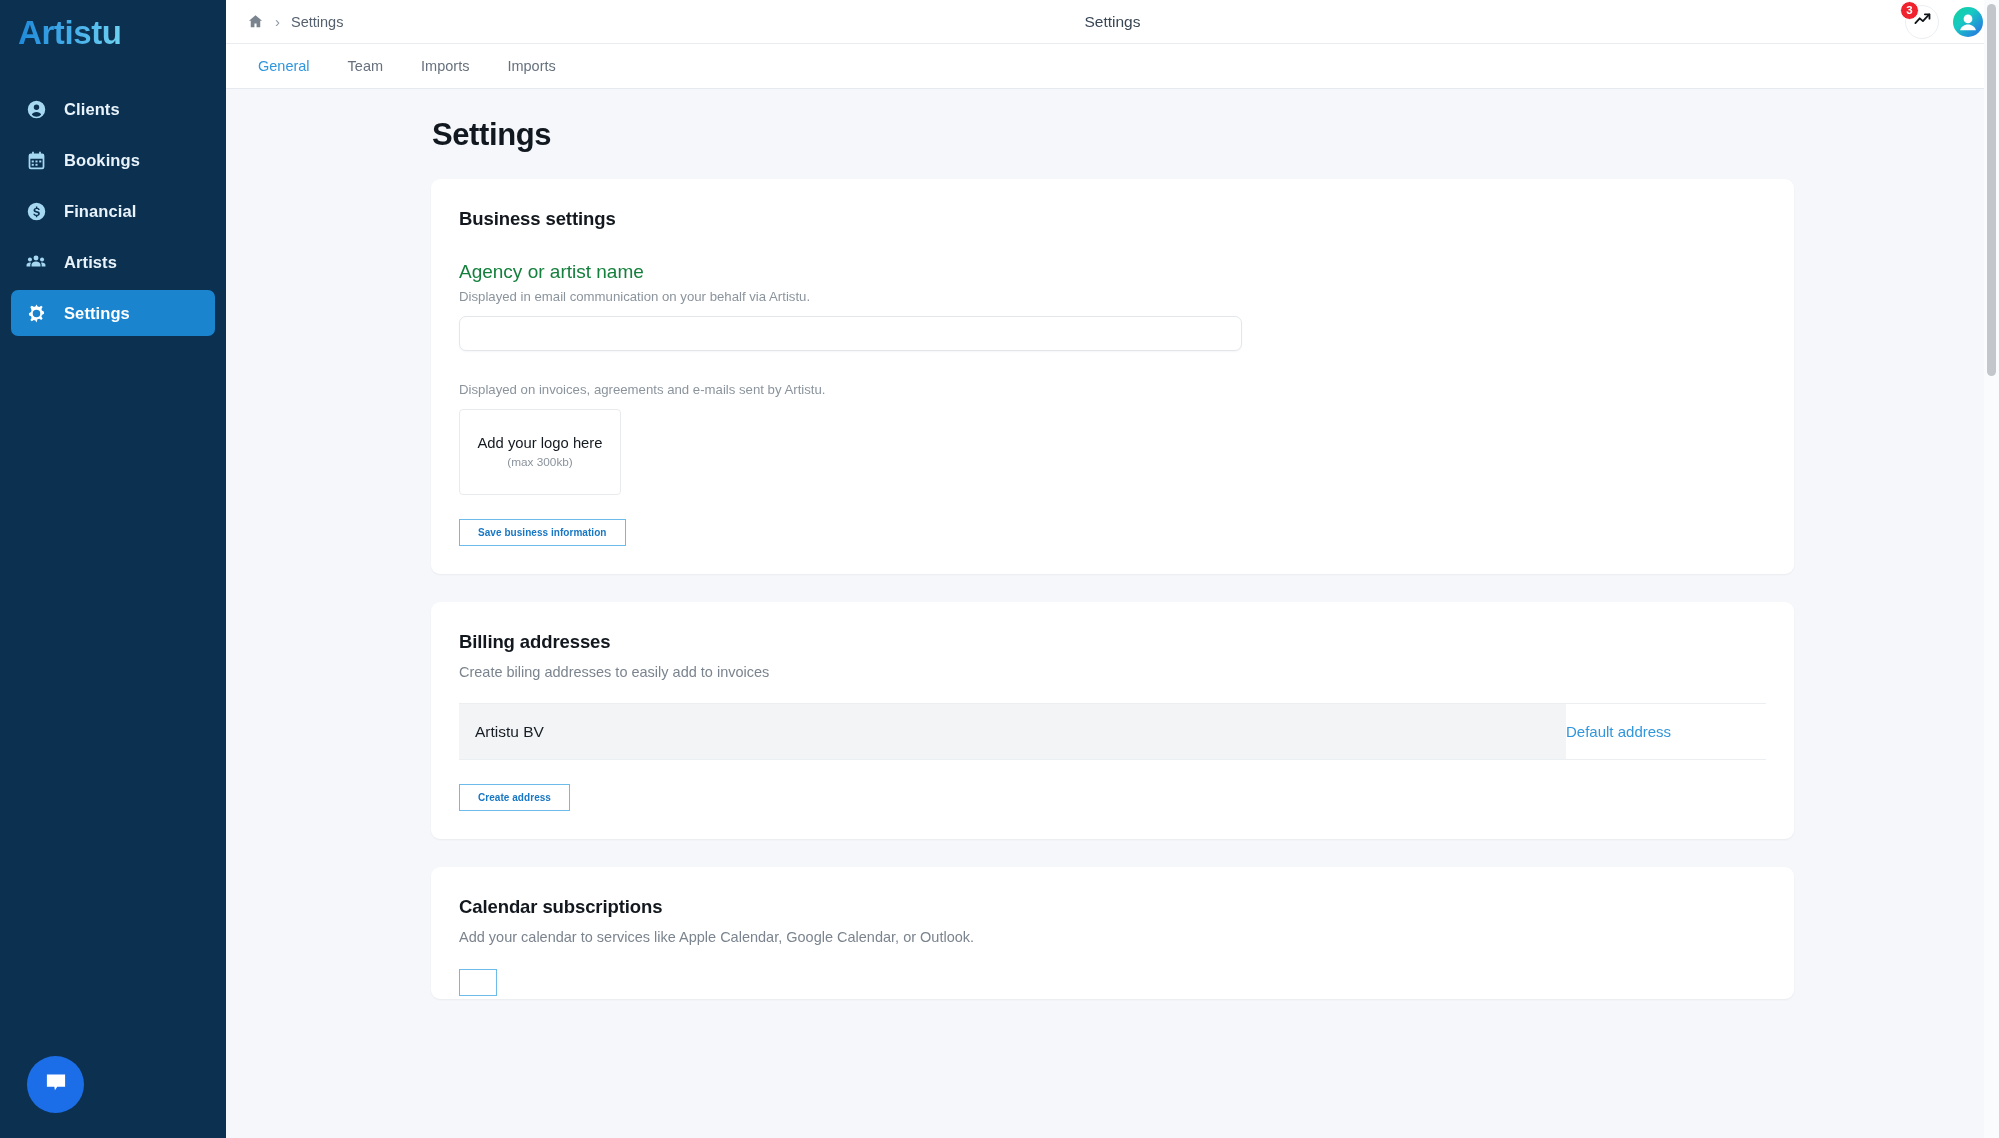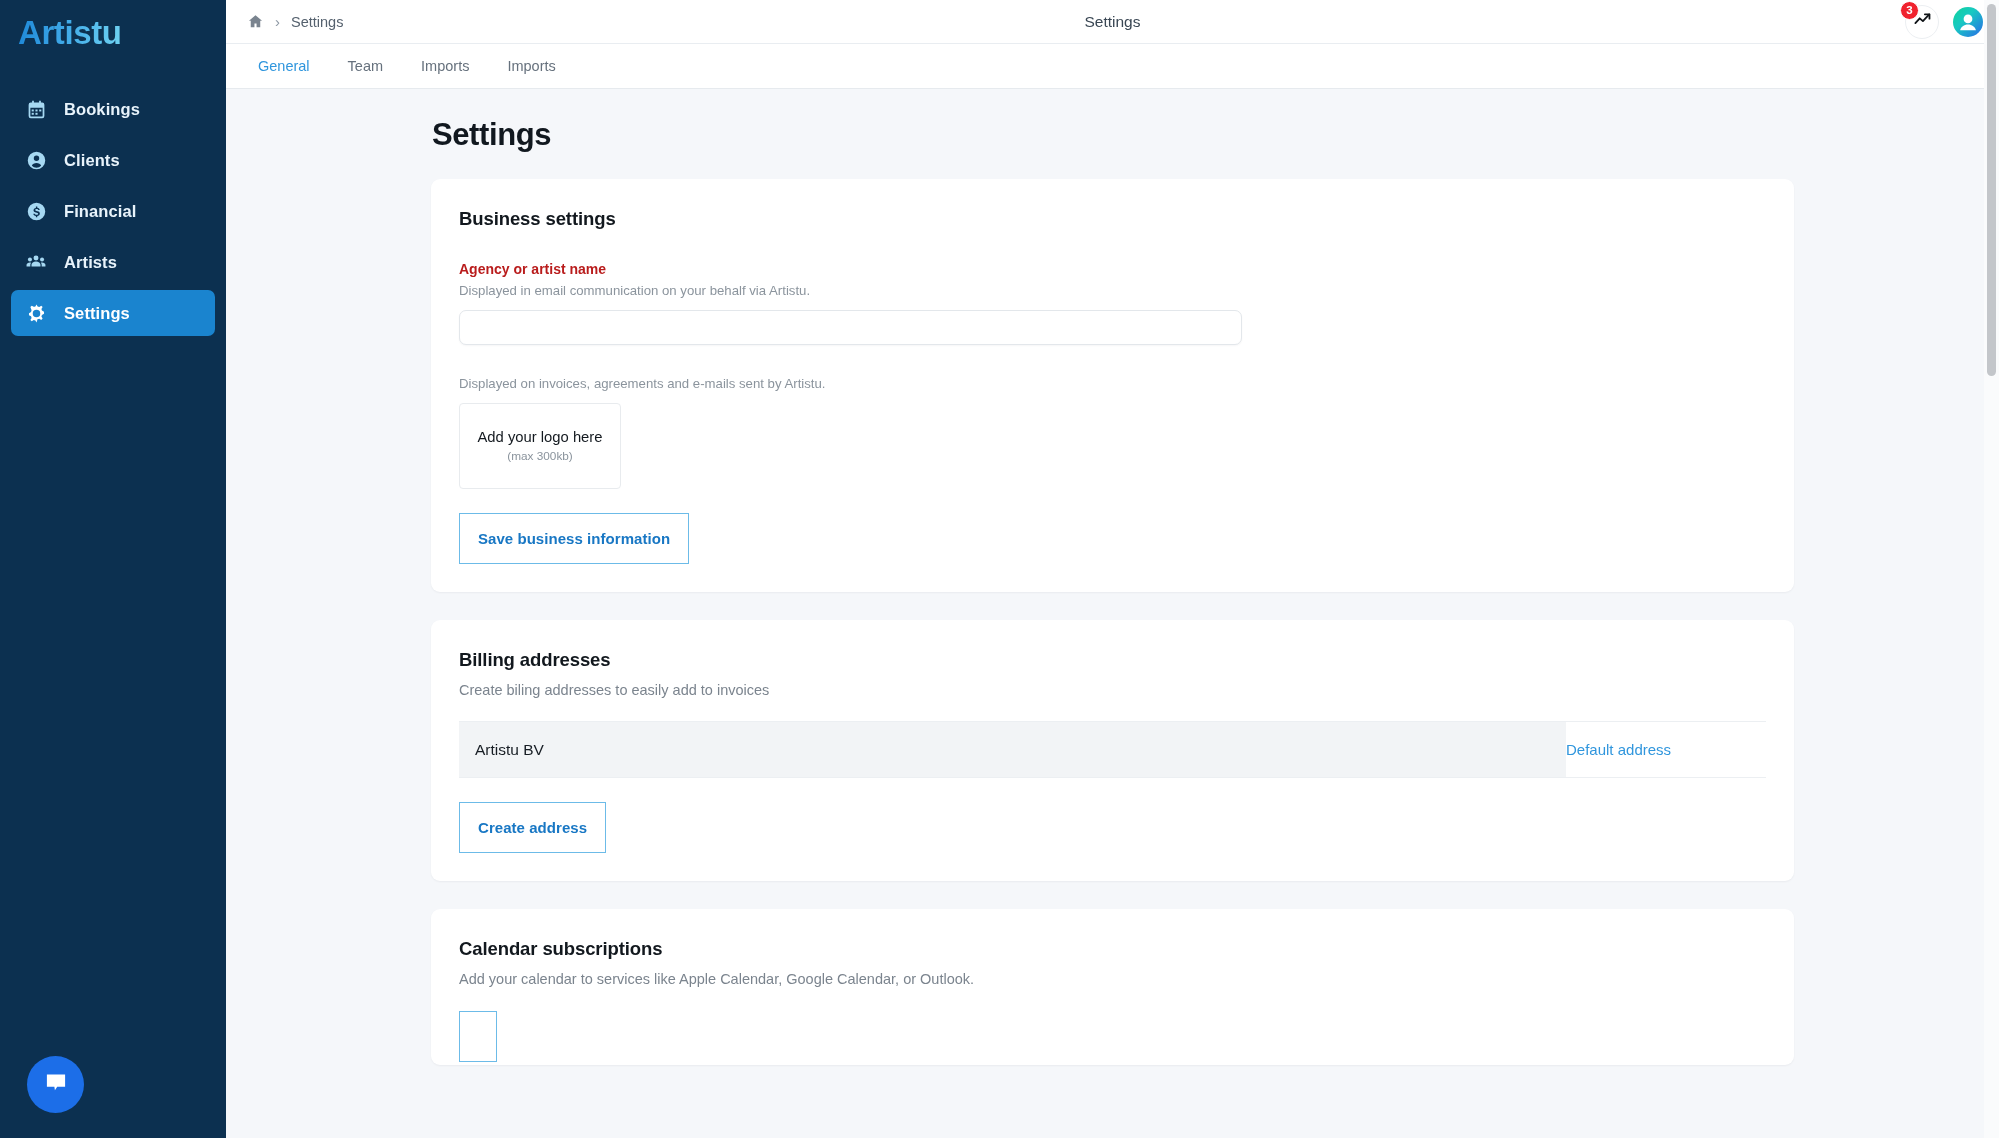--- a/index.html
+++ b/index.html
@@ -236,23 +236,23 @@
     letter-spacing: -0.1px;
   }
   .card-sub {
     font-size: 14.5px;
     color: #7b848e;
     margin-top: 11px;
   }
 
   .field-group { margin-top: 31px; }
   .field-label {
-    font-size: 14px;
-    color: #b91c1c;
-    font-weight: bold;
+    font-size: 19px;
+    color: #15803d;
+    font-weight: normal;
   }
   .field-help {
     font-size: 13.2px;
     color: #8b949d;
     margin-top: 6px;
   }
   .text-input {
     margin-top: 12px;
     width: 783px;
     height: 35px;
@@ -289,27 +289,27 @@
   .logo-drop-sub {
     font-size: 11.8px;
     color: #8b949d;
   }
 
   .btn-outline {
     margin-top: 24px;
     display: inline-flex;
     align-items: center;
     justify-content: center;
-    height: 51px;
+    height: 27px;
     padding: 0 18px;
     border: 1px solid #6cbbe8;
     border-radius: 0;
     background: #ffffff;
     color: #1877c4;
-    font-size: 15px;
+    font-size: 10px;
     font-weight: bold;
     font-family: "Liberation Sans", sans-serif;
     cursor: pointer;
     letter-spacing: 0.05px;
   }
 
   
   .addr-table {
     margin-top: 23px;
     width: 100%;
@@ -363,42 +363,42 @@
 
 <div class="app">
 
   <aside class="sidebar">
 
     <div class="brand">
       <span class="brand-text">Artistu</span>
     </div>
 
     <nav class="nav">
+
+      <div class="nav-item">
+        <span class="nav-icon">
+          <svg width="21" height="21" viewBox="0 0 24 24" fill="#a6d8f2">
+            <path d="M12 2a10 10 0 1 0 0 20 10 10 0 0 0 0-20zm0 4.4a3.1 3.1 0 1 1 0 6.2 3.1 3.1 0 0 1 0-6.2zm0 13.9a7.3 7.3 0 0 1-5.3-2.3c.5-1.9 3-3.1 5.3-3.1s4.8 1.2 5.3 3.1A7.3 7.3 0 0 1 12 20.3z"></path>
+          </svg>
+        </span>
+        <span class="nav-label">Clients</span>
+      </div>
 
       <div class="nav-item">
         <span class="nav-icon">
           <svg width="21" height="21" viewBox="0 0 24 24" fill="#a6d8f2">
             <path d="M7 2v2H5.5A2.5 2.5 0 0 0 3 6.5v13A2.5 2.5 0 0 0 5.5 22h13a2.5 2.5 0 0 0 2.5-2.5v-13A2.5 2.5 0 0 0 18.5 4H17V2h-2v2H9V2H7zm-2 8h14v9.5a.5.5 0 0 1-.5.5h-13a.5.5 0 0 1-.5-.5V10z"></path>
             <rect x="6.5" y="12" width="2.4" height="2.2"></rect>
             <rect x="10.8" y="12" width="2.4" height="2.2"></rect>
             <rect x="15.1" y="12" width="2.4" height="2.2"></rect>
             <rect x="6.5" y="15.8" width="2.4" height="2.2"></rect>
             <rect x="10.8" y="15.8" width="2.4" height="2.2"></rect>
           </svg>
         </span>
         <span class="nav-label">Bookings</span>
-      </div>
-
-      <div class="nav-item">
-        <span class="nav-icon">
-          <svg width="21" height="21" viewBox="0 0 24 24" fill="#a6d8f2">
-            <path d="M12 2a10 10 0 1 0 0 20 10 10 0 0 0 0-20zm0 4.4a3.1 3.1 0 1 1 0 6.2 3.1 3.1 0 0 1 0-6.2zm0 13.9a7.3 7.3 0 0 1-5.3-2.3c.5-1.9 3-3.1 5.3-3.1s4.8 1.2 5.3 3.1A7.3 7.3 0 0 1 12 20.3z"></path>
-          </svg>
-        </span>
-        <span class="nav-label">Clients</span>
       </div>
 
       <div class="nav-item">
         <span class="nav-icon">
           <svg width="21" height="21" viewBox="0 0 24 24" fill="#a6d8f2">
             <path d="M12 2a10 10 0 1 0 0 20 10 10 0 0 0 0-20zm.9 15.2v1.3h-1.6v-1.3c-1.6-.2-2.8-1.1-2.9-2.6h1.7c.1.7.8 1.2 2 1.2 1.1 0 1.8-.5 1.8-1.2 0-.6-.4-1-1.6-1.3l-1.2-.3c-1.7-.4-2.5-1.2-2.5-2.5 0-1.4 1.1-2.4 2.7-2.6V6.2h1.6v1.4c1.6.2 2.7 1.2 2.8 2.6h-1.7c-.1-.7-.7-1.2-1.8-1.2s-1.7.5-1.7 1.2c0 .6.4.9 1.5 1.2l1.2.3c1.8.4 2.6 1.2 2.6 2.5 0 1.5-1.1 2.6-2.9 2.8z"></path>
           </svg>
         </span>
         <span class="nav-label">Financial</span>
       </div>

